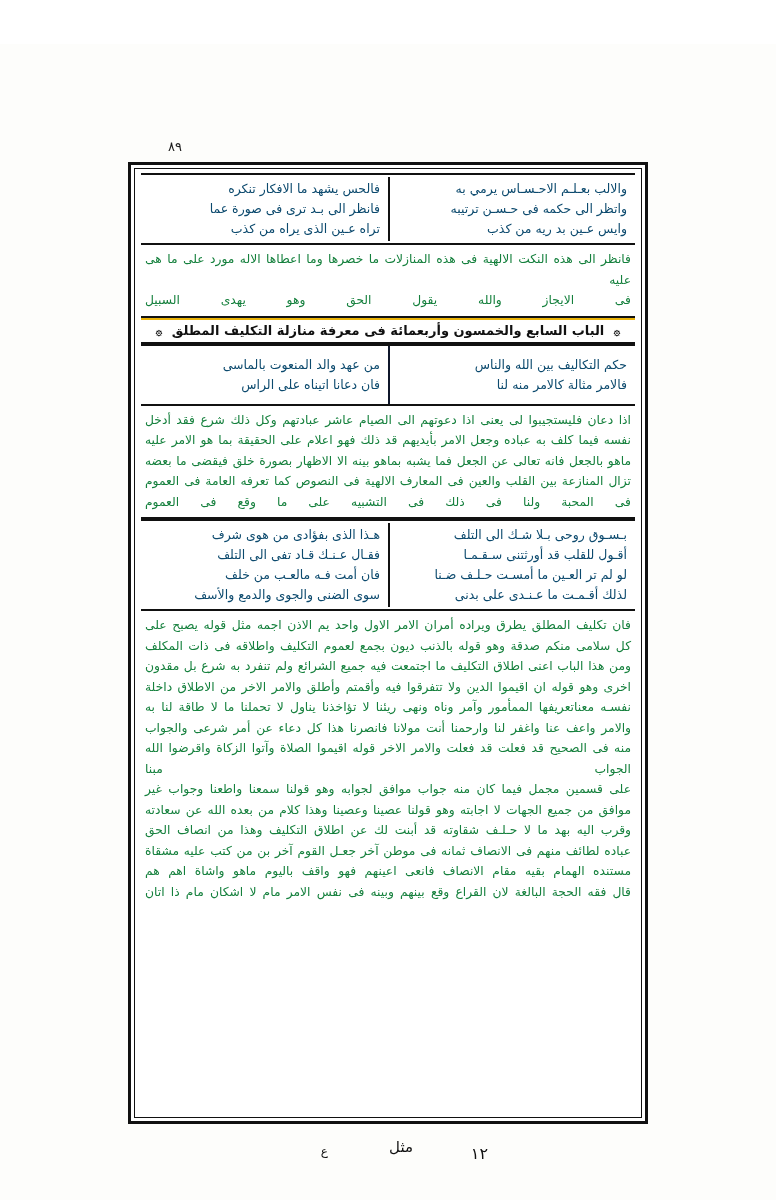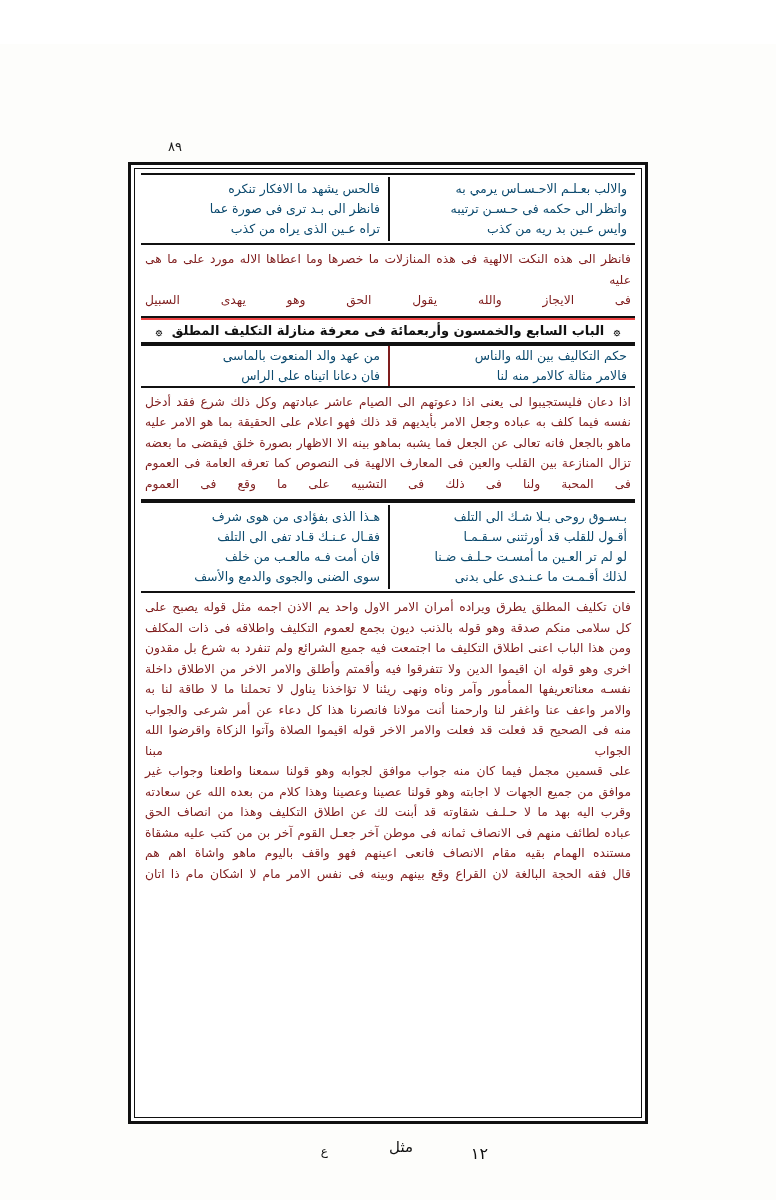--- a/index.html
+++ b/index.html
@@ -80,28 +80,28 @@
     letter-spacing: 0px;
     font-family: "DejaVu Sans", sans-serif;
   }
   
   .prose {
     direction: rtl;
     text-align: justify;
     text-align-last: justify;
     font-size: 12.3px;
     line-height: 20.5px;
-    color: #7f1d1d;
+    color: #15803d;
     padding: 4px 4px 5px 4px;
     font-family: "DejaVu Sans", sans-serif;
   }
   .prose.bordered-bottom { border-bottom: 2px solid #111; }
   
   .heading-band {
-    border-top: 2px solid #ef4444;
+    border-top: 2px solid #eab308;
     border-bottom: 2px solid #111;
     padding: 3px 0 4px 0;
     text-align: center;
     direction: rtl;
     font-size: 13px;
     color: #111;
     font-weight: bold;
     letter-spacing: 0px;
   }
   .heading-band .star {
@@ -110,24 +110,24 @@
   }
   
   .couplet-block {
     display: flex;
     direction: rtl;
     border-top: 2px solid #111;
     border-bottom: 2px solid #111;
   }
   .couplet-col {
     flex: 1 1 50%;
-    padding: 0 8px;
-    box-sizing: border-box;
-  }
-  .couplet-col.right { border-left: 2px solid #7f1d1d; }
+    padding: 9px 8px;
+    box-sizing: border-box;
+  }
+  .couplet-col.right { border-left: 2px solid #0f172a; }
   
   .footer {
     position: absolute;
     left: 128px;
     top: 1090px;
     width: 520px;
     height: 40px;
     direction: rtl;
   }
   .footer-item {

